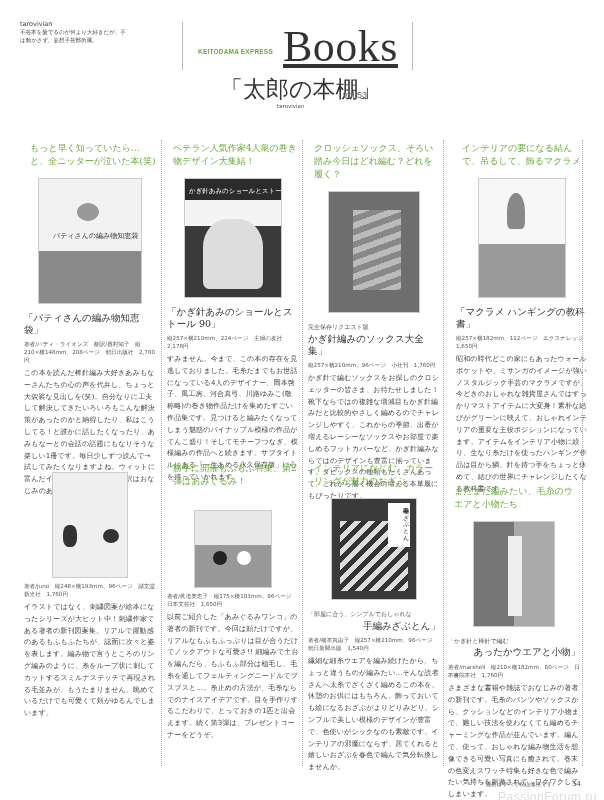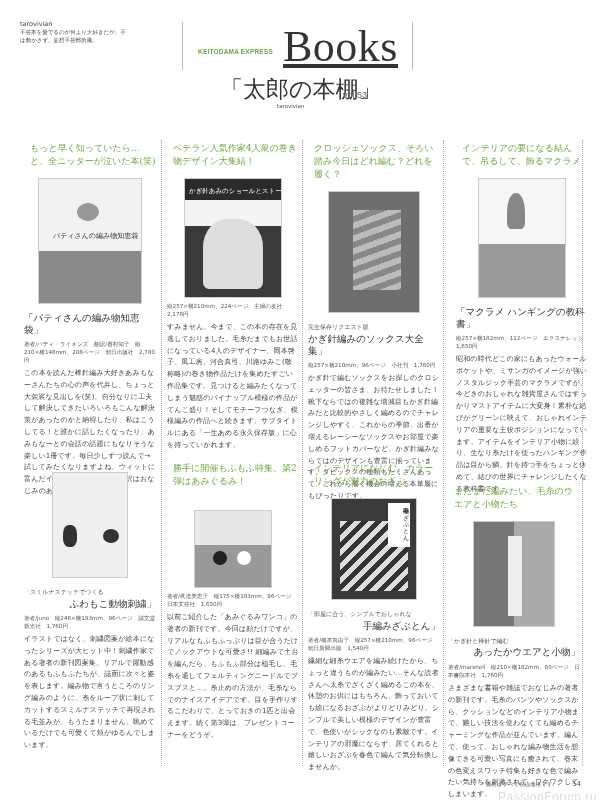--- a/index.html
+++ b/index.html
@@ -55,20 +55,21 @@
   <div class="meta">著者/パティ・ライオンズ　翻訳/西村知子　縦210×横148mm、208ページ　朝日出版社　2,780円</div>
   <div class="body">この本を読んだ棒針編み大好きあみもなーさんたちの心の声を代弁し、ちょっと大袈裟な見出しを(笑)。自分なりに工夫して解決してきたいろいろもこんな解決策があったのかと納得したり、私はこうしてる！と誰かに話したくなったり、あみもなーとの会話の話題にもなりそうな楽しい1冊です。毎日少しずつ読んで→試してみたくなりますよね。ウィットに富んだイラストも見所です。翻訳はおなじみのあの方です！</div>
 </div>
 
 <div class="col" style="left:167px; top:142px;">
   <div class="hdr">ベテラン人気作家4人衆の巻き物デザイン大集結！</div>
   <div class="cover" style="width:96px; height:118px; background:linear-gradient(#2b2b2b 0 18%, #f4f4f4 18% 40%, #3a3a3a 40% 100%);">
     <div style="position:absolute; left:4px; top:8px; font-size:6.5px; color:#fff; white-space:nowrap;">かぎ針あみのショールとストール 90</div>
     <div style="position:absolute; left:18px; top:40px; width:60px; height:70px; background:#ddd; border-radius:40% 40% 10% 10%;"></div>
   </div>
+  <div class="btitle">「かぎ針あみのショールとストール 90」</div>
   <div class="meta">縦257×横210mm、224ページ　主婦の友社　2,178円</div>
   <div class="body">すみません。今まで、この本の存在を見逃しておりました。毛糸だまでもお世話になっている4人のデザイナー、岡本啓子、風工房、河合真弓、川路ゆみこ(敬称略)の巻き物作品だけを集めたすごい作品集です。見つけると編みたくなってしまう魅惑のパイナップル模様の作品がてんこ盛り！そしてモチーフつなぎ、模様編みの作品へと続きます。サブタイトルにある「一生あめる永久保存版」に心を持っていかれます。</div>
 </div>
 
 <div class="col" style="left:308px; top:142px;">
   <div class="hdr">クロッシェソックス、そろい踏み今日はどれ編む？どれを履く？</div>
   <div class="cover" style="width:90px; height:120px; background:#6e6e6e;">
     <div style="position:absolute; left:24px; top:18px; width:48px; height:80px; background:repeating-linear-gradient(160deg,#bbb 0 6px,#888 6px 12px);"></div>
   </div>
   <div class="btitle">
@@ -86,24 +87,20 @@
   </div>
   <div class="btitle">「マクラメ ハンギングの教科書」</div>
   <div class="meta">縦257×横182mm、112ページ　エクスナレッジ　1,650円</div>
   <div class="body">昭和の時代どこの家にもあったウォールポケットや、ミサンガのイメージが強いノスタルジック手芸のマクラメですが、今どきのおしゃれな雑貨屋さんではすっかりマストアイテムに大変身！素朴な結びがグリーンに映えて、おしゃれインテリアの重要な主役ポジションになっています。アイテムをインテリア小物に絞り、生なり糸だけを使ったハンギング作品は目から鱗。針を持つ手をちょっと休めて、結びの世界にチャレンジしたくなる教科書です。</div>
 </div>
 
 <div class="col" style="left:24px; top:462px;">
   <div class="cover" style="width:74px; height:104px; background:#efefef;">
     <div style="position:absolute; left:10px; top:52px; width:14px; height:22px; background:#333; border-radius:40%;"></div>
     <div style="position:absolute; left:50px; top:56px; width:16px; height:14px; background:#333; border-radius:50%;"></div>
-  </div>
-  <div class="btitle">
-    <span class="small-sub">「スミルナステッチでつくる</span>
-    <span style="display:block; text-align:right;">ふわもこ動物刺繍」</span>
   </div>
   <div class="meta">著者/juno　縦248×横193mm、96ページ　誠文堂新光社　1,760円</div>
   <div class="body">イラストではなく、刺繍図案が絵本になったシリーズが大ヒット中！刺繍作家である著者の新刊図案集。リアルで躍動感のあるもふもふたちが、誌面に次々と姿を表します。編み物で言うところのリング編みのように、糸をループ状に刺してカットするスミルナステッチで再現される毛並みが、もうたまりません。眺めているだけでも可愛くて頬がゆるんでしまいます。</div>
 </div>
 
 <div class="col" style="left:167px; top:462px;">
   <div class="hdr">勝手に開催もふもふ特集、第2弾はあみぐるみ！</div>
   <div class="cover" style="width:76px; height:76px; margin-top:22px; background:linear-gradient(#e8e8e8 0 45%, #999 45% 100%);">
     <div style="position:absolute; left:18px; top:40px; width:14px; height:14px; background:#222; border-radius:50%;"></div>
     <div style="position:absolute; left:42px; top:40px; width:14px; height:14px; background:#fff; border-radius:50%;"></div>

